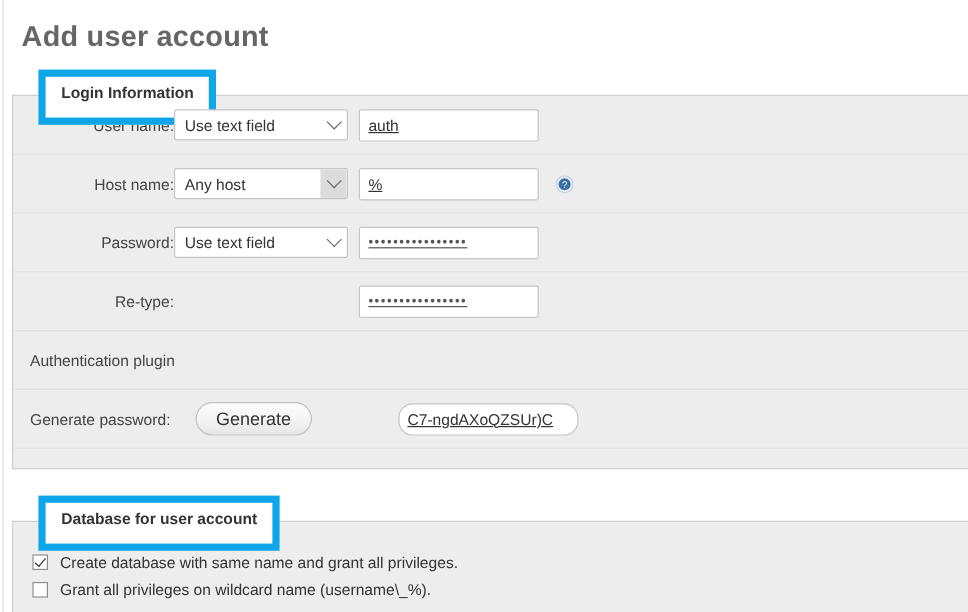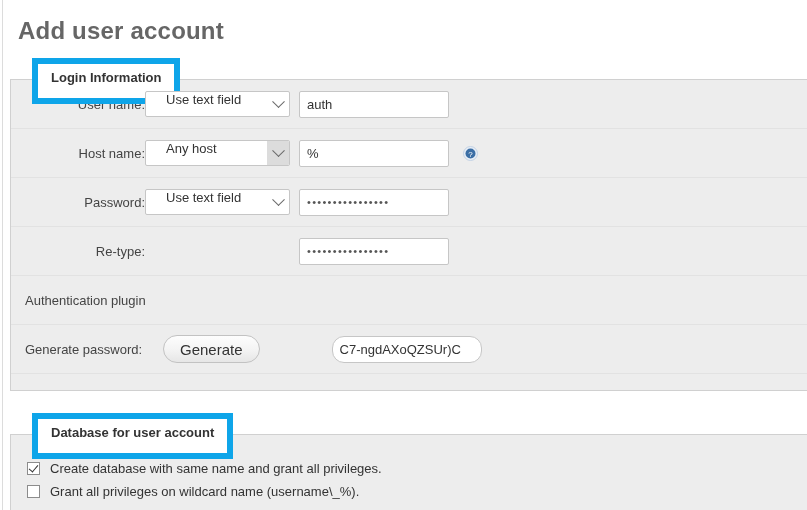--- a/index.html
+++ b/index.html
@@ -93,22 +93,22 @@
 
   
   .select {
     position: relative;
     height: 26px;
     background: #ffffff;
     border: 1px solid #c6c6c6;
     border-radius: 2px;
     box-sizing: border-box;
     display: flex;
-    align-items: flex-start;
-    padding: 0 26px 0 20px;
+    align-items: center;
+    padding: 0 26px 0 8px;
     font-size: 13px;
     color: #333333;
     white-space: nowrap;
     overflow: hidden;
   }
   .select.w145 { width: 145px; flex: 0 0 145px; }
   .select.w218 { width: 218px; flex: 0 0 218px; }
   .select .arrow {
     position: absolute;
     right: 0;
@@ -136,21 +136,21 @@
     box-sizing: border-box;
     display: flex;
     align-items: center;
     padding: 0 7px;
     font-size: 13px;
     color: #333333;
     margin-left: 9px;
     white-space: nowrap;
     overflow: hidden;
   }
-  .textbox.w150 { width: 150px; flex: 0 0 150px; }
+  .textbox.w150 { width: 150px; flex: 0 0 150px; text-decoration: underline; }
   .textbox.pw {
     letter-spacing: 1.3px;
     font-size: 11px;
     color: #555555;
   }
   .textbox.nomargin { margin-left: 0; border-radius: 12px; }
 
   
   .help-icon {
     margin-left: 14px;

